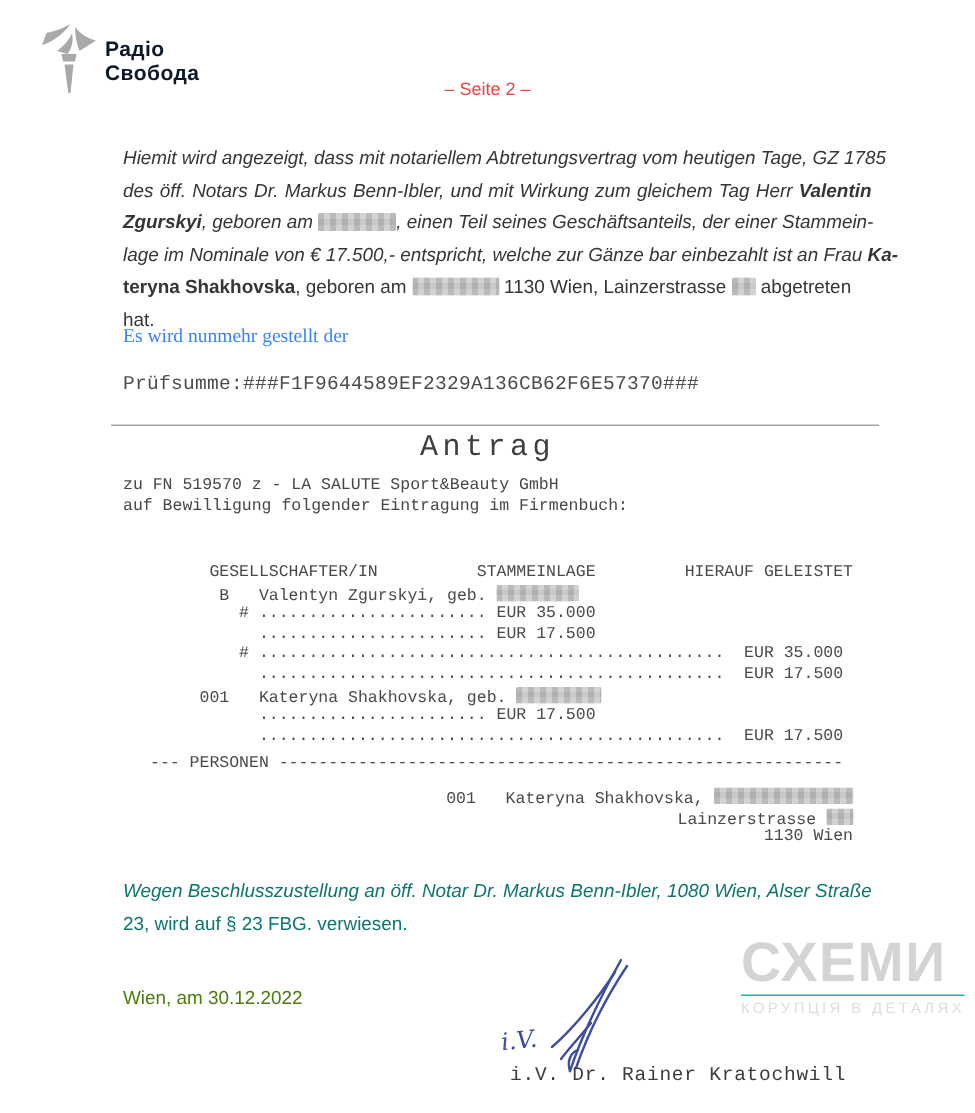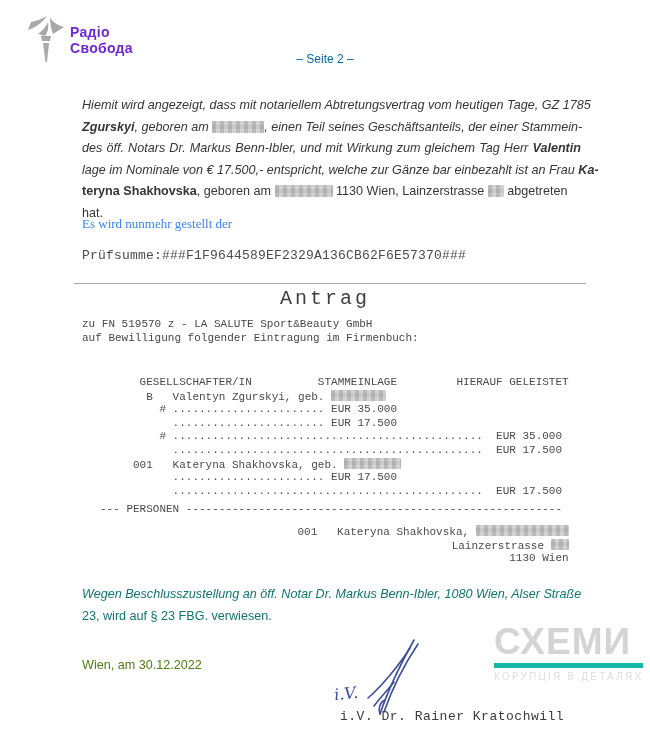--- a/index.html
+++ b/index.html
@@ -10,24 +10,24 @@
     height: 742px;
     background: #ffffff;
     font-family: "Liberation Sans", sans-serif;
     color: #3b3b3b;
     overflow: hidden;
   }
 
   
   .logo { position: absolute; top: 14px; left: 26px; display: flex; align-items: flex-start; }
   .logo-icon { width: 40px; height: 48px; }
-  .logo-text { margin-left: 4px; margin-top: 10px; font-weight: bold; font-size: 14px; line-height: 16px; color: #6d28d9; letter-spacing: 0.3px; }
+  .logo-text { margin-left: 4px; margin-top: 10px; font-weight: bold; font-size: 14px; line-height: 16px; color: #0f172a; letter-spacing: 0.3px; }
 
   
-  .seite { position: absolute; top: 52px; left: 0; width: 100%; text-align: center; font-size: 12px; color: #0369a1; }
+  .seite { position: absolute; top: 52px; left: 0; width: 100%; text-align: center; font-size: 12px; color: #ef4444; }
 
   
   .intro { position: absolute; top: 95px; left: 82px; width: 499px; font-size: 12.6px; line-height: 21.6px; color: #363636; }
   .jline { text-align: justify; text-align-last: justify; white-space: nowrap; font-style: italic; }
   .jline-last { text-align: left; }
   .b { font-weight: bold; }
 
   .statement { position: absolute; top: 216px; left: 82px; font-size: 13px; color: #3b82f6; font-family: Liberation Serif, serif; }
 
   .mono { font-family: Liberation Mono, monospace; }
@@ -59,21 +59,21 @@
   }
   .redact.tall { height: 12px; vertical-align: -2px; }
 
   .closing { position: absolute; top: 583px; left: 82px; width: 499px; font-size: 12.6px; line-height: 22px; color: #0f766e; }
 
   .dateline { position: absolute; top: 658px; left: 82px; font-size: 12.6px; color: #4d7c0f; }
 
   
   .watermark { position: absolute; top: 623px; left: 494px; z-index: 1; }
   .wm-title { font-weight: bold; font-size: 37px; line-height: 38px; letter-spacing: 1px; color: #d4d4d4; font-family: "Liberation Sans", sans-serif; }
-  .wm-sub { margin-top: 2px; padding-top: 3px; border-top: 5px solid #14b8a6; font-size: 10px; letter-spacing: 2.2px; color: #dedede; white-space: nowrap; }
+  .wm-sub { margin-top: 2px; padding-top: 3px; border-top: 1px solid #14b8a6; font-size: 10px; letter-spacing: 2.2px; color: #dedede; white-space: nowrap; }
 
   
   .sig-svg { position: absolute; top: 636px; left: 330px; z-index: 2; }
   .sig-iv { position: absolute; top: 684px; left: 334px; z-index: 2; font-family: "DejaVu Serif", serif; font-style: italic; font-size: 16px; color: #3d4da0; transform: rotate(-6deg); }
   .sig-typed { position: absolute; top: 709px; left: 340px; font-size: 13px; letter-spacing: 0.5px; color: #3c3c3c; white-space: pre; z-index: 2; }
 </style>
 </head>
 <body>
 
 <div class="page">
@@ -91,22 +91,22 @@
     <div class="logo-text">
       <div>Радіо</div>
       <div>Свобода</div>
     </div>
   </div>
 
   <div class="seite">– Seite 2 –</div>
 
   <div class="intro">
     <div class="jline"><span>Hiemit wird angezeigt, dass mit notariellem Abtretungsvertrag vom heutigen Tage, GZ 1785</span></div>
+    <div class="jline"><span>des öff. Notars Dr. Markus Benn-Ibler, und mit Wirkung zum gleichem Tag Herr </span><span class="b">Valentin</span></div>
     <div class="jline"><span class="b">Zgurskyi</span><span>, geboren am </span><span class="redact tall" style="width:52px"></span><span>, einen Teil seines Geschäftsanteils, der einer Stammein-</span></div>
-    <div class="jline"><span>des öff. Notars Dr. Markus Benn-Ibler, und mit Wirkung zum gleichem Tag Herr </span><span class="b">Valentin</span></div>
     <div class="jline"><span>lage im Nominale von € 17.500,- entspricht, welche zur Gänze bar einbezahlt ist an Frau </span><span class="b">Ka-</span></div>
     <div class="jline-last"><span class="b">teryna Shakhovska</span><span>, geboren am </span><span class="redact tall" style="width:58px"></span><span> 1130 Wien, Lainzerstrasse </span><span class="redact tall" style="width:16px"></span><span> abgetreten hat.</span></div>
   </div>
 
   <div class="statement">Es wird nunmehr gestellt der</div>
 
   <div class="checksum mono">Prüfsumme:###F1F9644589EF2329A136CB62F6E57370###</div>
 
   <div class="rule"></div>
 

